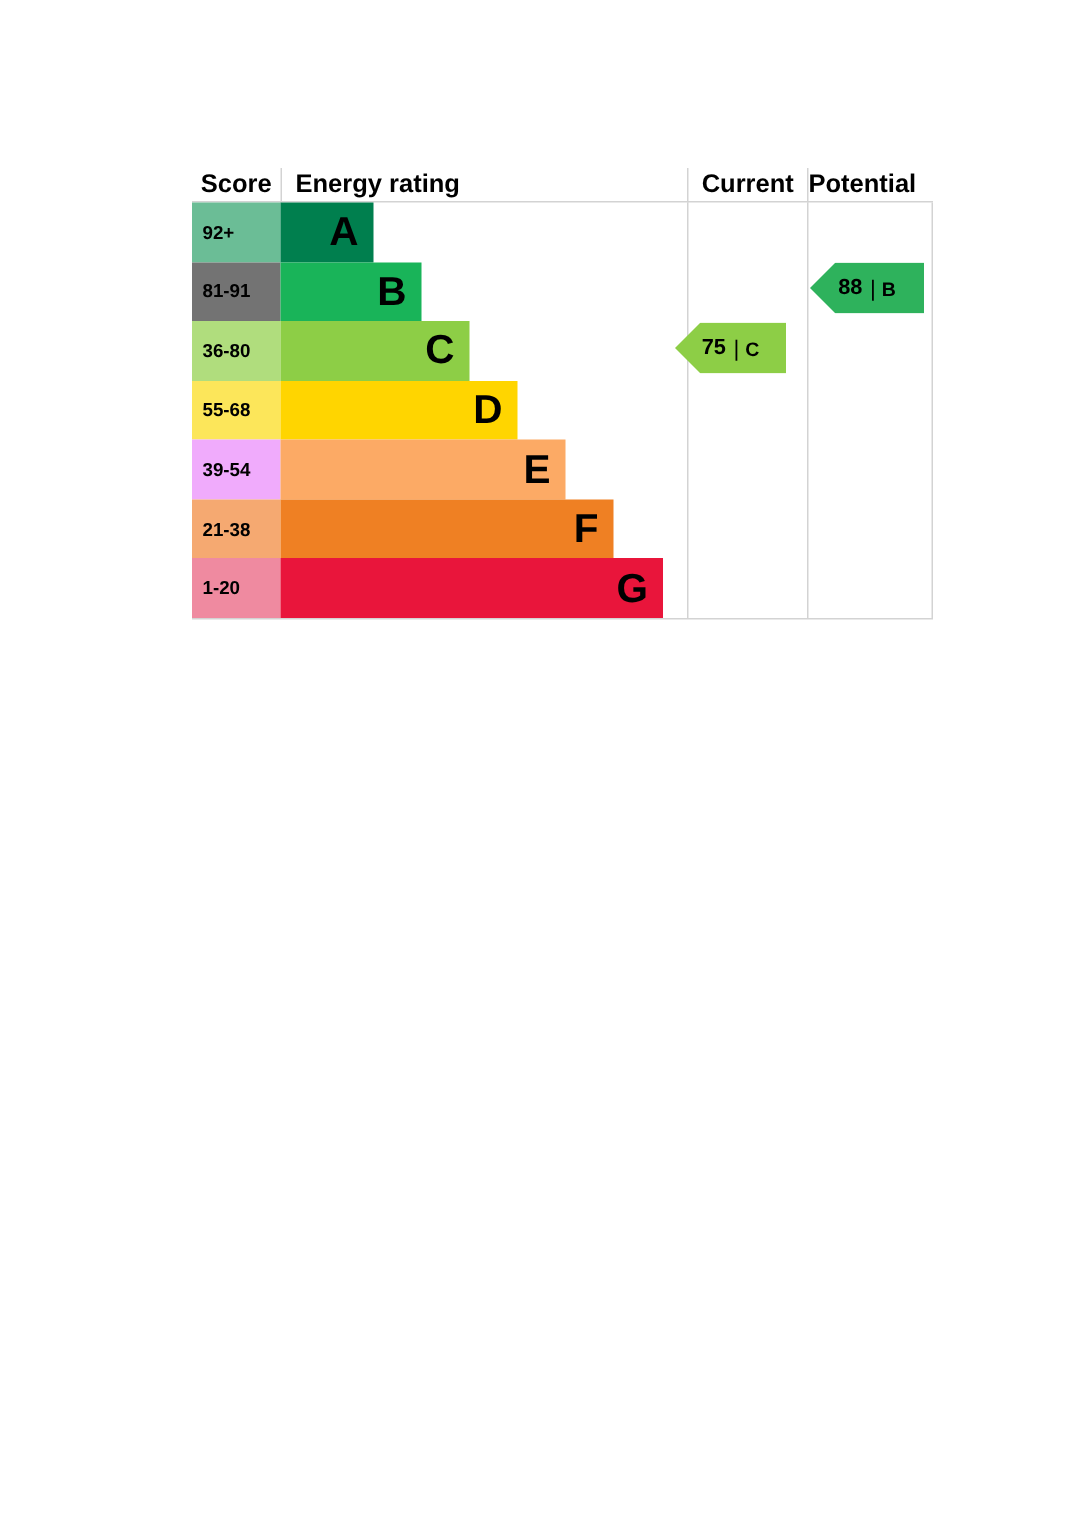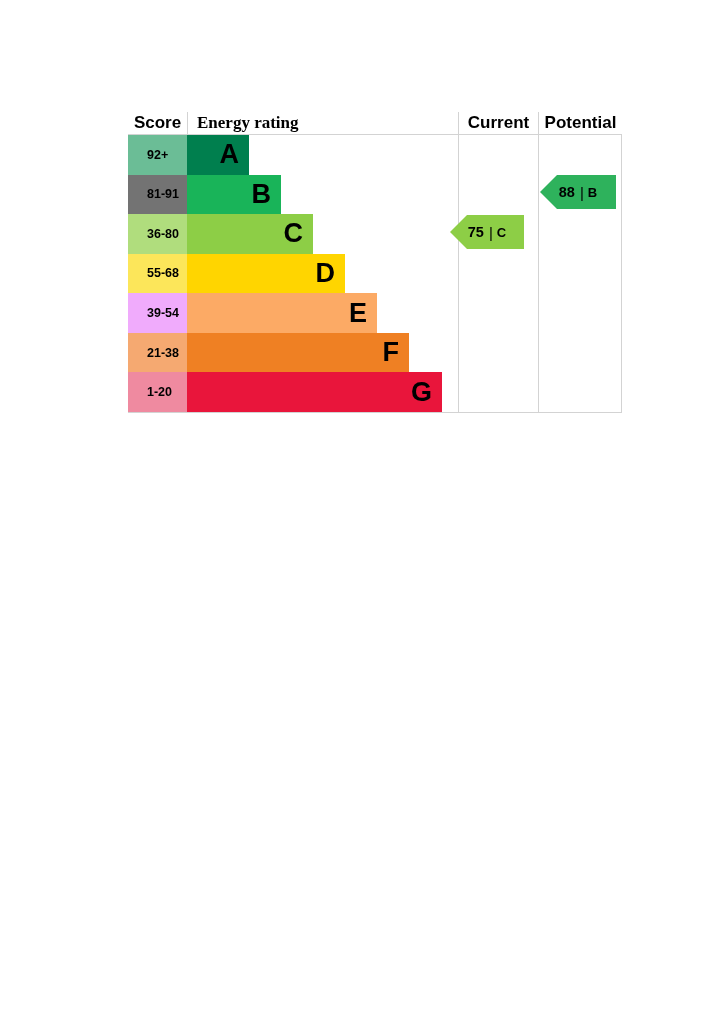--- a/index.html
+++ b/index.html
@@ -41,24 +41,24 @@
     height: 23px;
     line-height: 22px;
     font-size: 17px;
     font-weight: bold;
     color: #000000;
     box-sizing: border-box;
     white-space: nowrap;
   }
   .hdr-score     { left: 0px;   width: 59px;  text-align: center; }
   .hdr-rating    { left: 59px;  width: 271px; text-align: left; padding-left: 9px;
-                   border-left: 1px solid #d3d3d3; font-family: Liberation Serif, serif; }
+                   border-left: 1px solid #d3d3d3; }
   .hdr-current   { left: 330px; width: 80px;  text-align: center;
                    border-left: 1px solid #d3d3d3; }
-  .hdr-potential { left: 410px; width: 84px;  text-align: center;
+  .hdr-potential { left: 410px; width: 84px;  text-align: left;
                    border-left: 1px solid #d3d3d3; }
 
   
   .bands {
     position: absolute;
     left: 0;
     top: 23px;
     width: 330px;
     height: 277px;
   }
@@ -69,21 +69,21 @@
   }
   .band-score {
     position: absolute;
     left: 0;
     top: 0;
     width: 59px;
     height: 100%;
     box-sizing: border-box;
     display: flex;
     align-items: center;
-    padding-left: 19px;
+    padding-left: 7px;
     font-size: 12.5px;
     font-weight: bold;
     color: #000000;
   }
   .band-bar {
     position: absolute;
     left: 59px;
     top: 0;
     height: 100%;
     box-sizing: border-box;

